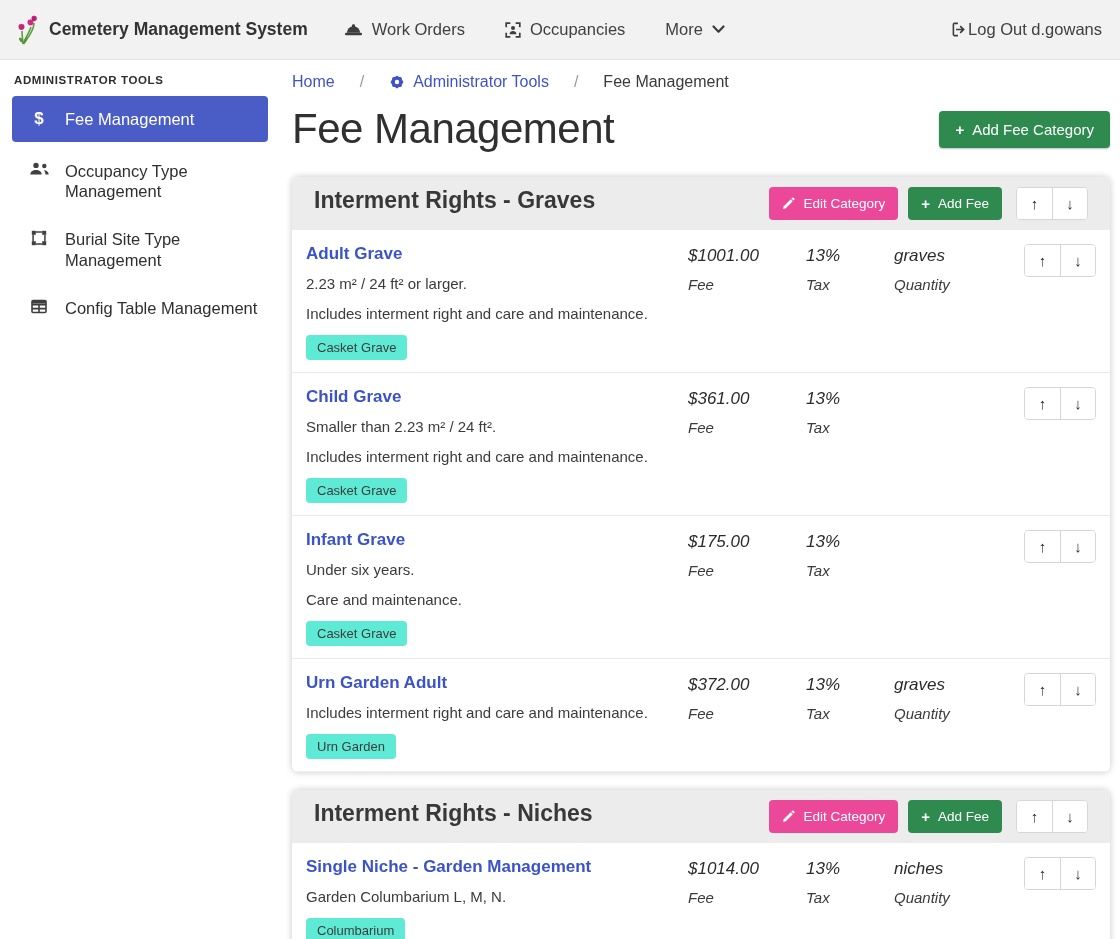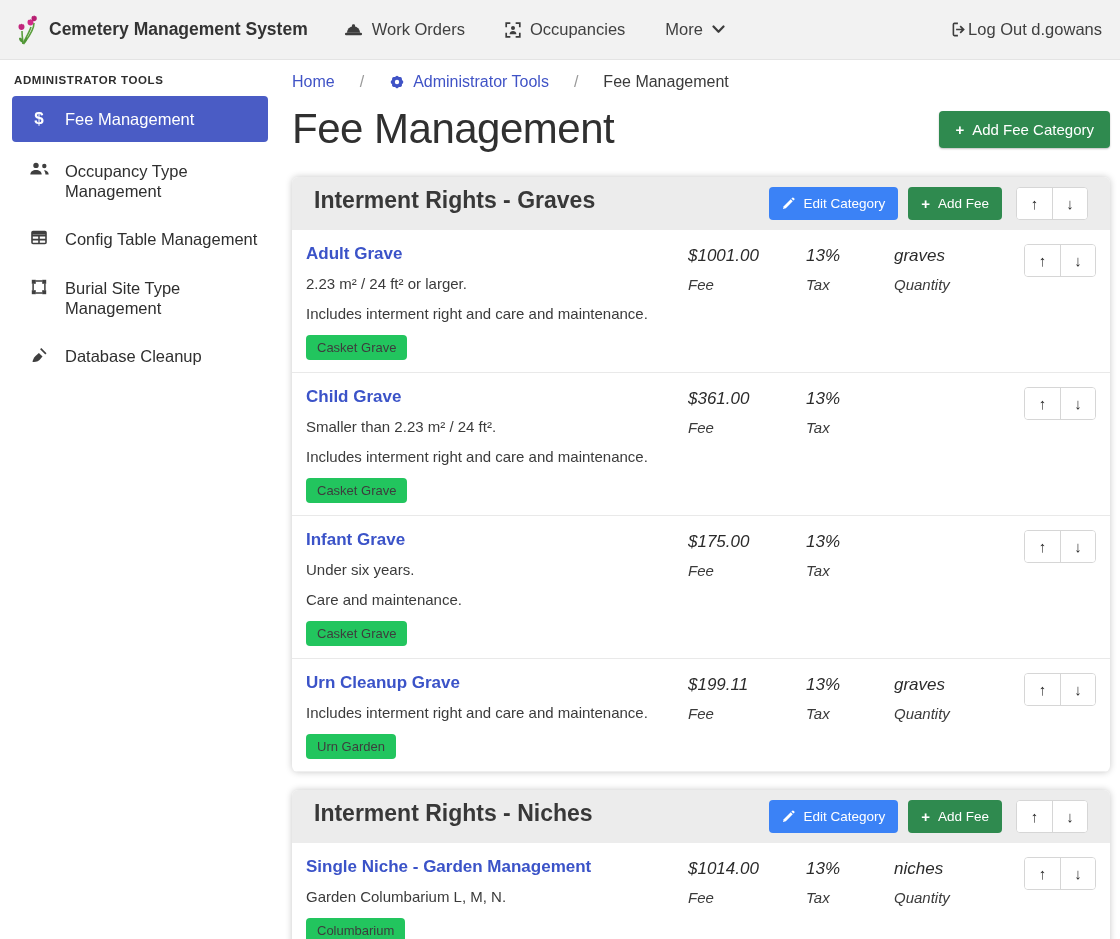--- a/index.html
+++ b/index.html
@@ -47,21 +47,21 @@
   .breadcrumb { display:flex; align-items:center; gap:25px; font-size:16px; }
   .crumb-link { color:#4053c6; text-decoration:none; display:flex; align-items:center; gap:8px; cursor:pointer; }
   .crumb-sep { color:#9a9a9a; }
   .crumb-current { color:#3a3a3a; }
 
   .title-row { display:flex; align-items:center; justify-content:space-between; margin:14px 0 24px 0; }
   .page-title { font-size:42px; font-weight:300; color:#303030; margin:0; letter-spacing:-.5px; }
 
   .btn { border:none; border-radius:4px; color:#fff; display:inline-flex; align-items:center; gap:8px; cursor:pointer; font-family:inherit; }
   .btn-add-category { background:#2f8a4f; font-size:15px; padding:10px 16px; box-shadow:0 1px 2px rgba(0,0,0,.25); }
-  .btn-teal { background:#3b82f6; font-size:13.5px; padding:0 13px; }
+  .btn-teal { background:#ec4899; font-size:13.5px; padding:0 13px; }
   .btn-green { background:#2f8a4f; font-size:13.5px; padding:8px 13px; }
   .plus-glyph { font-size:15px; font-weight:700; line-height:1; }
 
   
   .card {
     border-radius:6px; background:#fff; overflow:hidden;
     box-shadow:0 0 7px rgba(0,0,0,.22);
     margin-bottom:18px;
   }
   .card-header {
@@ -84,21 +84,21 @@
 
   .fee-row {
     display:grid; grid-template-columns:1fr 118px 88px 120px 82px;
     padding:14px 14px 12px 14px; border-bottom:1px solid #e9e9e9;
     align-items:start;
   }
   .fee-row:last-child { border-bottom:1px solid #efefef; }
   .fee-name { font-size:17px; font-weight:700; color:#3b53c8; text-decoration:none; display:inline-block; margin-bottom:9px; cursor:pointer; }
   .fee-desc { font-size:15px; color:#3b3b3b; margin-bottom:9px; line-height:1.4; }
   .fee-badge {
-    display:inline-block; background:#22c55e; border-radius:4px;
+    display:inline-block; background:#5eead4; border-radius:4px;
     padding:5px 11px; font-size:13px; color:#3d3d3d; margin-top:2px;
   }
   .stat { text-align:left;font-style:italic; }
   .stat-value { font-size:17px; color:#2b2b2b; margin-bottom:10px; margin-top:2px; }
   .stat-label { font-size:15px; color:#3b3b3b; }
   .row-arrows { justify-self:end; margin-left:0; }
 
   svg { display:block; }
 </style>
 </head>
@@ -191,51 +191,42 @@
           <path d="M1.3 12.6 c0-3.1 2.5-4.7 5.7-4.7 s5.7 1.6 5.7 4.7 z"></path>
           <circle cx="15.3" cy="4" r="2.2"></circle>
           <path d="M14.2 12.6 h5.5 c0-2.7-2-4.4-4.8-4.4 c1 1.1 1.5 2.6 1.5 4.4z"></path>
         </svg>
       </span>
       <span>Occupancy Type Management</span>
     </div>
 
     <div class="side-item">
       <span class="side-icon">
-        <svg width="16" height="15" viewBox="0 0 16 15">
-          <rect x="1" y="1.5" width="14" height="12" rx="1" fill="none" stroke="#3f3f3f" stroke-width="1.6"></rect>
-          <path d="M1 5.8 H15 M1 9.6 H15 M8 5.8 V13.5" stroke="#3f3f3f" stroke-width="1.6"></path>
-          <rect x="1" y="1.5" width="14" height="3.2" fill="#3f3f3f"></rect>
-        </svg>
-      </span>
-      <span>Config Table Management</span>
-    </div>
-
-    <div class="side-item">
-      <span class="side-icon">
         <svg width="16" height="16" viewBox="0 0 16 16" fill="#3f3f3f">
           <rect x="0.8" y="0.8" width="4" height="4"></rect>
             <rect x="11.2" y="0.8" width="4" height="4"></rect>
           <rect x="0.8" y="11.2" width="4" height="4"></rect>
             <rect x="11.2" y="11.2" width="4" height="4"></rect>
           <path d="M4.8 2.1 H11.2 M4.8 13.9 H11.2 M2.1 4.8 V11.2 M13.9 4.8 V11.2" stroke="#3f3f3f" stroke-width="1.5"></path>
         </svg>
       </span>
       <span>Burial Site Type Management</span>
     </div>
 
     <div class="side-item">
       <span class="side-icon">
-        <svg width="17" height="16" viewBox="0 0 17 16" fill="#3f3f3f">
-          <path d="M10.3 1 l5.2 5.2 -1.2 1.2 -5.2-5.2z"></path>
-          <path d="M1.5 15 c.2-1.6 1-4 3-6 l3.4-3 3.6 3.6 -3 3.4 C6.5 15 3 15 1.5 15z"></path>
-        </svg>
-      </span>
-      <span>Database Cleanup</span>
-    </div>
+        <svg width="16" height="15" viewBox="0 0 16 15">
+          <rect x="1" y="1.5" width="14" height="12" rx="1" fill="none" stroke="#3f3f3f" stroke-width="1.6"></rect>
+          <path d="M1 5.8 H15 M1 9.6 H15 M8 5.8 V13.5" stroke="#3f3f3f" stroke-width="1.6"></path>
+          <rect x="1" y="1.5" width="14" height="3.2" fill="#3f3f3f"></rect>
+        </svg>
+      </span>
+      <span>Config Table Management</span>
+    </div>
+
   </div>
 
   <div class="main">
 
     <div class="breadcrumb">
       <a class="crumb-link">Home</a>
       <span class="crumb-sep">/</span>
       <a class="crumb-link">
         <span>
           <svg width="16" height="16" viewBox="0 0 16 16" fill="#4053c6">
@@ -373,28 +364,28 @@
                   <span class="up-glyph">↑</span>
                 </button>
       <button class="arrow-btn">
                   <span class="down-glyph">↓</span>
                 </button>
     </span>
   </div>
 
   <div class="fee-row">
     <div>
-      <a class="fee-name">Urn Cleanup Grave</a>
+      <a class="fee-name">Urn Garden Adult</a>
       <div>
                   <div class="fee-desc">Includes interment right and care and maintenance.</div>
                 </div>
       <span class="fee-badge">Urn Garden</span>
     </div>
     <div class="stat">
-      <div class="stat-value">$199.11</div>
+      <div class="stat-value">$372.00</div>
       <div class="stat-label">Fee</div>
     </div>
     <div class="stat">
       <div class="stat-value">13%</div>
       <div class="stat-label">Tax</div>
     </div>
     <div class="stat">
       <div class="stat-value">graves</div>
       <div class="stat-label">Quantity</div>
     </div>

